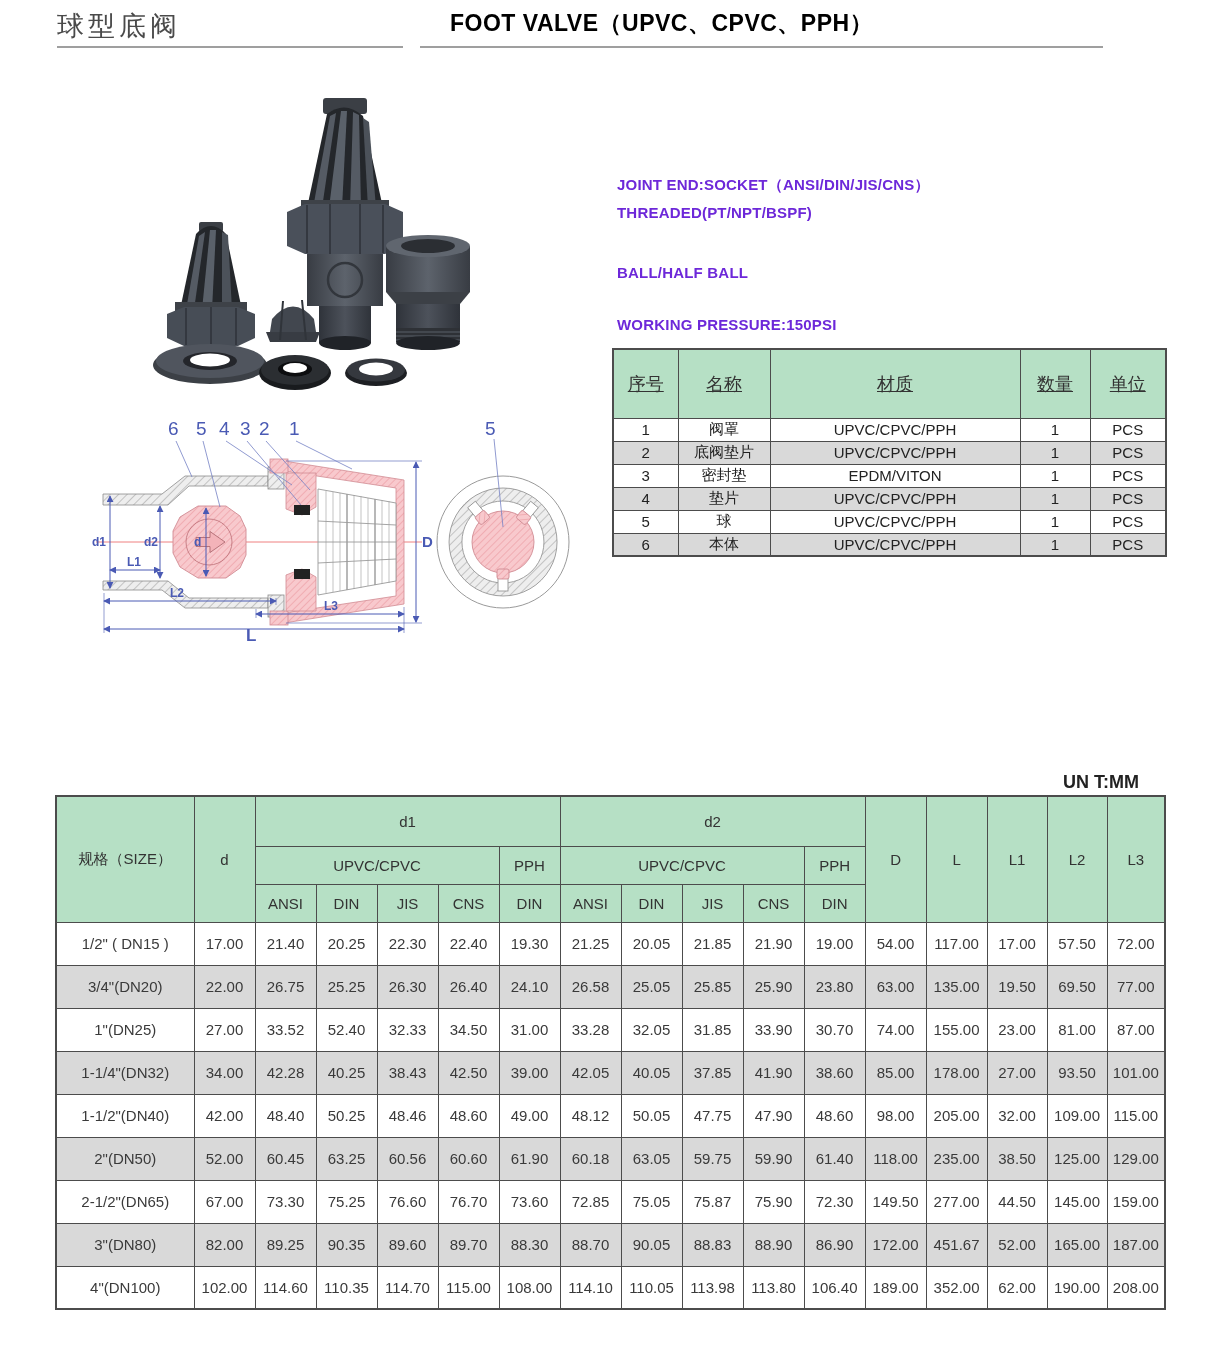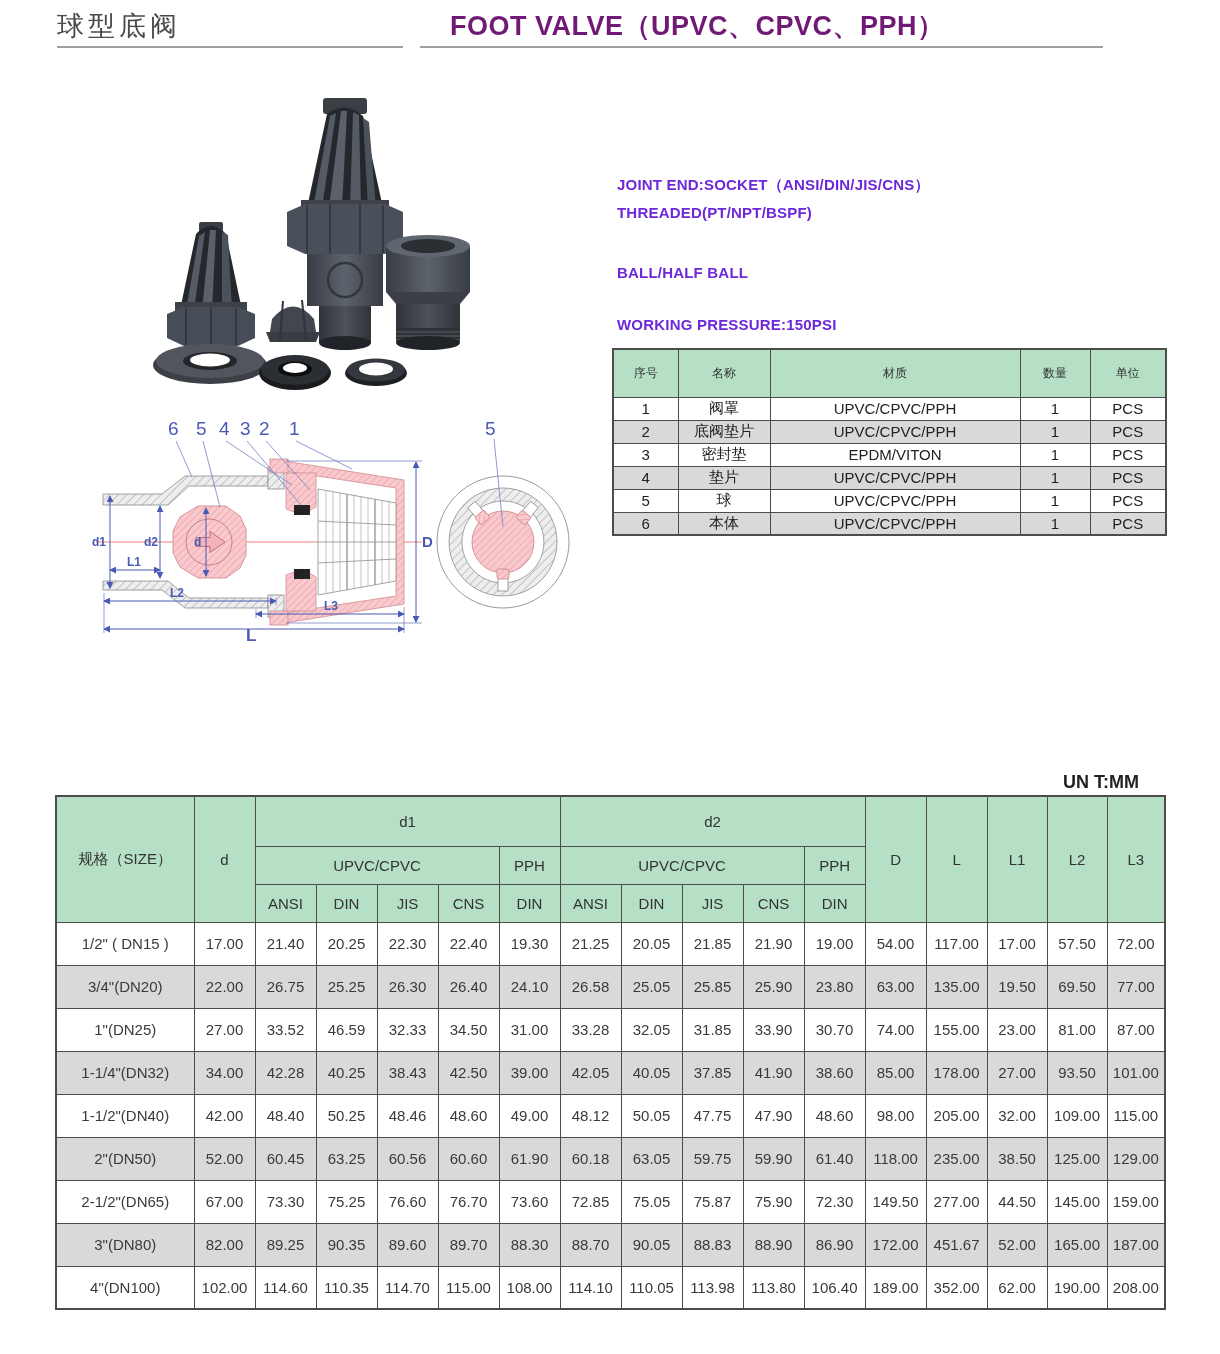--- a/index.html
+++ b/index.html
@@ -7,22 +7,22 @@
   .page {
     position:relative; width:1220px; height:1354px; background:#fff;
     font-family:"Liberation Sans", sans-serif; overflow:hidden;
   }
   
   .title-zh {
     position:absolute; left:57px; top:8px; font-size:27px; font-weight:normal;
     color:#4a4a4a; letter-spacing:4px;
   }
   .title-en {
-    position:absolute; left:450px; top:8px; font-size:27px; font-weight:bold;
-    color:#701a75; letter-spacing:0.5px;
+    position:absolute; left:450px; top:8px; font-size:23px; font-weight:bold;
+    color:#000000; letter-spacing:0.5px;
   }
   .rule { position:absolute; height:2px; background:#9f9f9f; }
   .rule-left  { left:57px;  top:46px; width:346px; }
   .rule-right { left:420px; top:46px; width:683px; }
 
   
   .spec-line {
     position:absolute; left:617px; font-size:15px; font-weight:bold;
     color:#6d28d9; white-space:nowrap; letter-spacing:0.2px;
   }
@@ -32,21 +32,21 @@
   th, td { border:1px solid #4c4c4c; text-align:center; vertical-align:middle;
            overflow:hidden; white-space:nowrap; }
   thead th { background:#b6e0c5; font-weight:normal; color:#333; }
   tr.alt td { background:#d9d9d9; }
 
   
   .parts-table {
     position:absolute; left:612px; top:348px; width:553px;
     border:2px solid #4c4c4c; font-size:15px; color:#222;
   }
-  .parts-table thead th { height:48px; font-size:12px; }
+  .parts-table thead th { height:69px; font-size:18px;text-decoration:underline; }
   .parts-table td { height:23px; }
 
   
   .unit-note {
     position:absolute; left:1063px; top:772px; width:102px; text-align:left;
     font-size:18px; font-weight:bold; color:#222;
   }
   .dim-table {
     position:absolute; left:55px; top:795px; width:1110px;
     border:2px solid #4c4c4c; font-size:15px; color:#3a3a3a;
@@ -440,21 +440,21 @@
           <td>63.00</td>
           <td>135.00</td>
           <td>19.50</td>
           <td>69.50</td>
           <td>77.00</td>
         </tr>
         <tr>
           <td>1"(DN25)</td>
           <td>27.00</td>
           <td>33.52</td>
-          <td>46.59</td>
+          <td>52.40</td>
           <td>32.33</td>
           <td>34.50</td>
           <td>31.00</td>
           <td>33.28</td>
           <td>32.05</td>
           <td>31.85</td>
           <td>33.90</td>
           <td>30.70</td>
           <td>74.00</td>
           <td>155.00</td>

